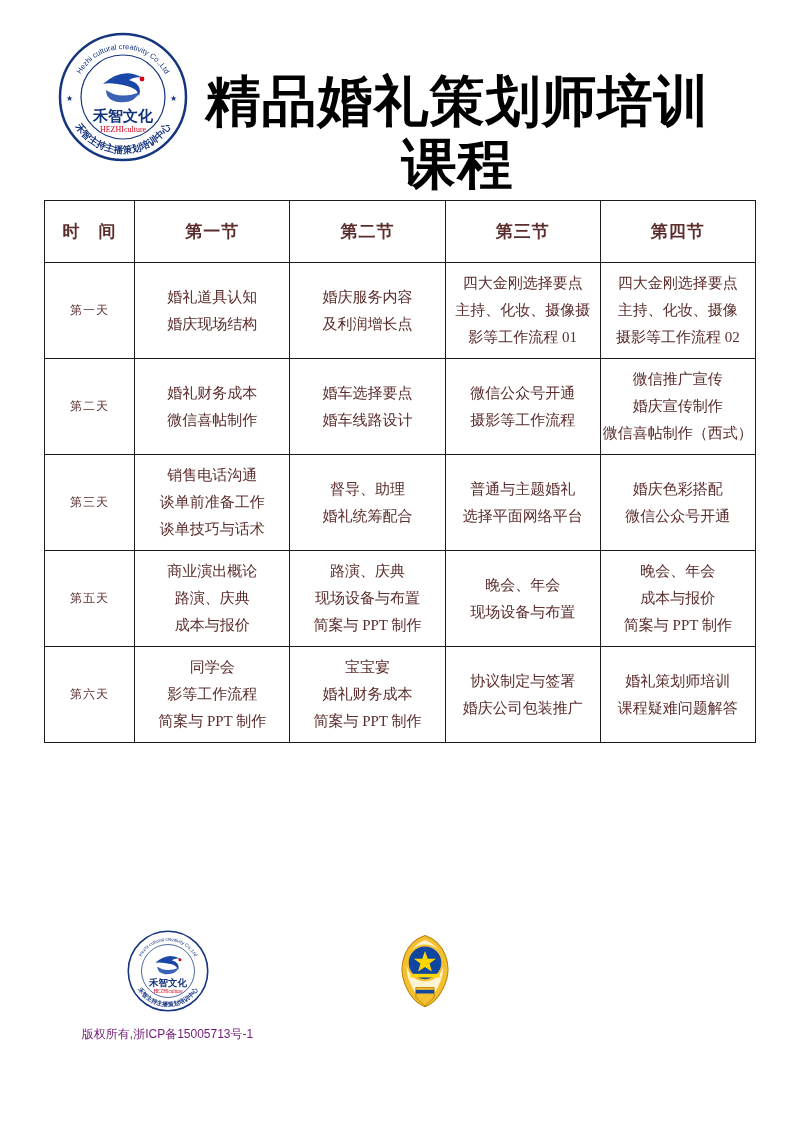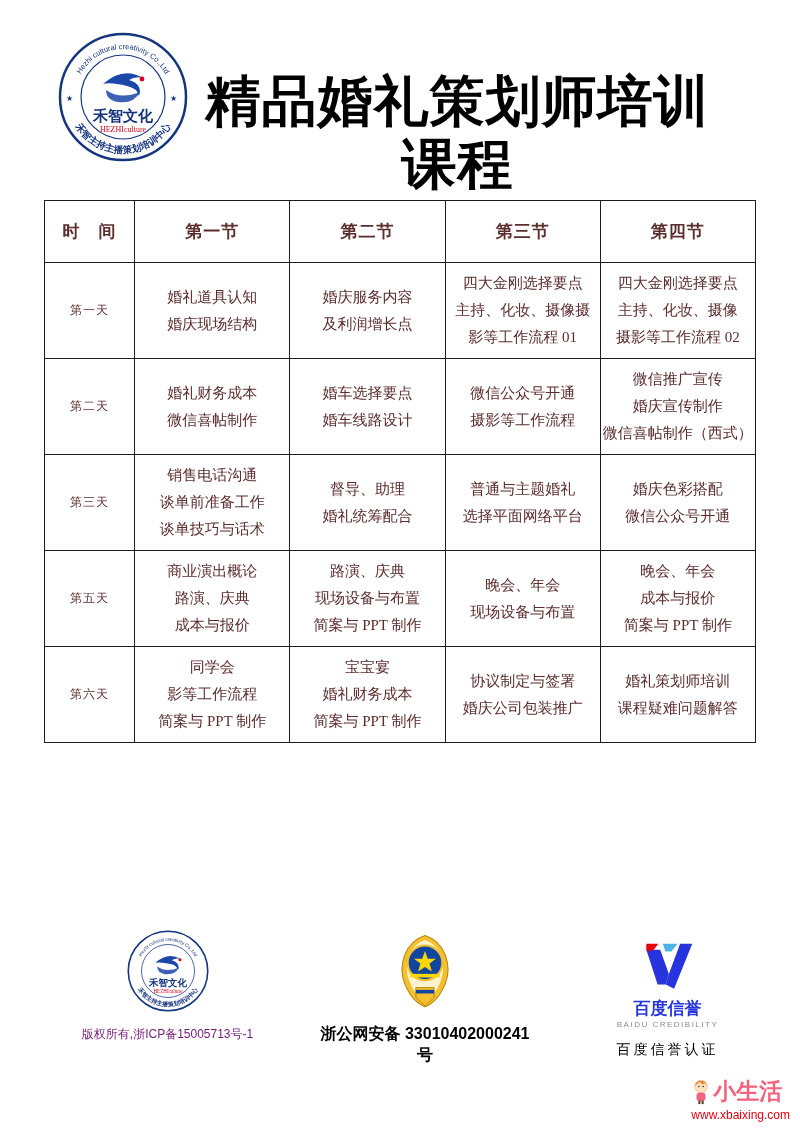--- a/index.html
+++ b/index.html
@@ -225,46 +225,19 @@
     <div class="f-col f-center">
       <svg viewBox="0 0 70 90" width="64" height="84">
         <path d="M35 5 C13 12 5 38 13 58 C19 73 27 80 35 83 C43 80 51 73 57 58 C65 38 57 12 35 5 Z" fill="#f5c02f" stroke="#b8860b" stroke-width="1.2"></path>
         <path d="M35 10 C17 16 11 38 18 55 C23 68 29 74 35 77 C41 74 47 68 52 55 C59 38 53 16 35 10 Z" fill="#fdf3d1"></path>
         <circle cx="35" cy="35" r="19" fill="#1046a0" stroke="#f5c02f" stroke-width="2.4"></circle>
         <polygon points="35,22 38,30.5 47,30.5 40,35.8 42.5,44.5 35,39.4 27.5,44.5 30,35.8 23,30.5 32,30.5" fill="#ffd700"></polygon>
         <path d="M19 47 h32 v4 h-32 z" fill="#ffd700"></path>
         <path d="M25 62 h20 v11 l-10 9 l-10 -9 z" fill="#f5c02f" stroke="#b8860b" stroke-width="1"></path>
         <path d="M25 64.5 h20 v4 h-20 z" fill="#1046a0"></path>
       </svg>
-      <div class="police-text">浙公网安备 33010402000241号</div>
     </div>
 
-    <div class="f-col f-right">
-      <svg viewBox="0 0 60 56" width="52" height="49">
-        <polygon points="5,11 21,11 31,39 27.5,51 18,51" fill="#2733dc"></polygon>
-        <polygon points="31,39 44,4 58,4 37,56 27.5,51" fill="#2733dc"></polygon>
-        <polygon points="24,4 41,4 34,13 27,13" fill="#4fb3e8"></polygon>
-        <polygon points="5,4 19,4 12.5,12 5,12" fill="#e60012"></polygon>
-      </svg>
-      <div class="baidu-title">百度信誉</div>
-      <div class="baidu-sub">BAIDU CREDIBILITY</div>
-      <div class="baidu-cert">百度信誉认证</div>
-    </div>
 
   </div>
 
-  <div class="watermark">
-    <div class="wm-row">
-      <svg viewBox="0 0 22 30" width="20" height="27">
-        <circle cx="11" cy="9.5" r="7" fill="#ffe0bd" stroke="#d89b66" stroke-width="0.5"></circle>
-        <path d="M4.2 8.5 a7 7 0 0 1 13.6 0 l-2.2 -3 -2.8 1.8 -3.6 -2.8 -3 2.6 z" fill="#e8853b"></path>
-        <circle cx="8.6" cy="9.5" r="0.9" fill="#333"></circle>
-        <circle cx="13.4" cy="9.5" r="0.9" fill="#333"></circle>
-        <rect x="6" y="16.5" width="10" height="9" rx="3.2" fill="#f2637f"></rect>
-        <rect x="8" y="25" width="2.4" height="4" fill="#5a4632"></rect>
-        <rect x="11.6" y="25" width="2.4" height="4" fill="#5a4632"></rect>
-      </svg>
-      <span class="wm-name">小生活</span>
-    </div>
-    <div class="wm-url">www.xbaixing.com</div>
-  </div>
 
 </div>
 
 </body></html>

